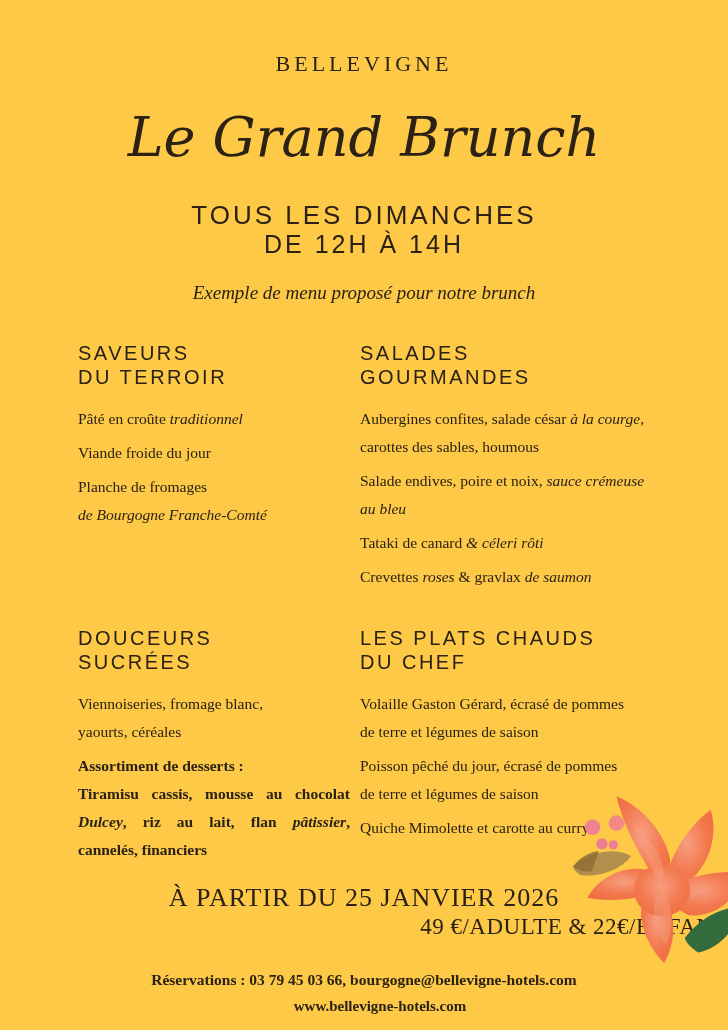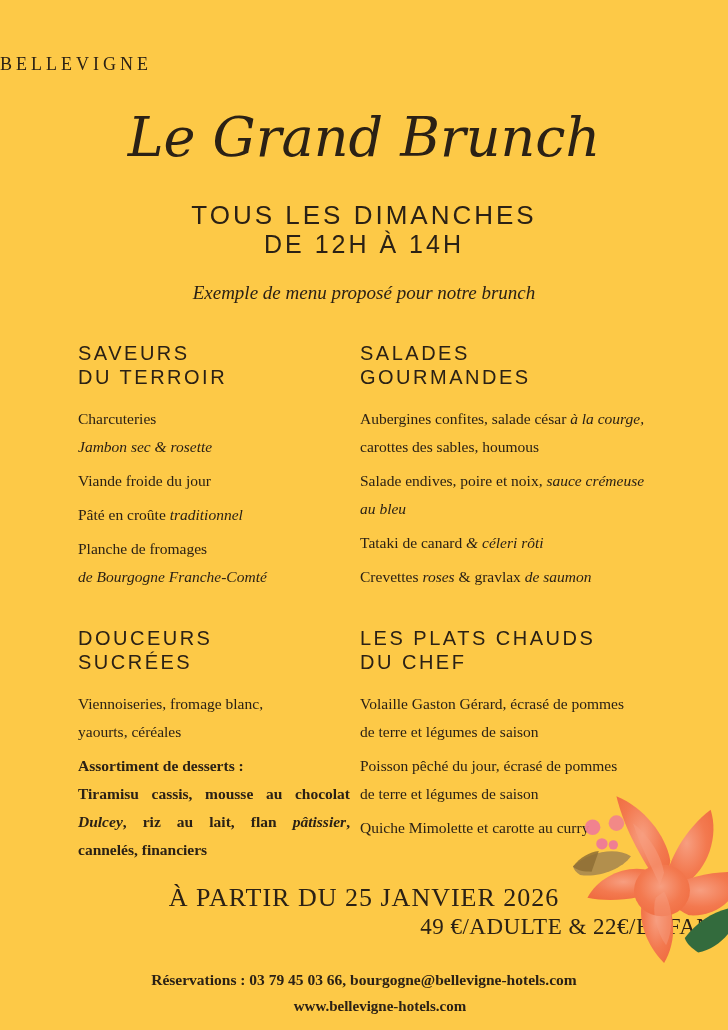--- a/index.html
+++ b/index.html
@@ -7,22 +7,22 @@
     width:728px;height:1030px;
     background:var(--bg,#FDC947);
     font-family:"Liberation Serif", serif;
     color:var(--ink,#2B2115);
     overflow:hidden;
   }
   .poster{position:relative;width:728px;height:1030px;overflow:hidden;}
 
   
   .brand{
-    padding-top:52px;text-align:left;
-    font-size:18px;letter-spacing:4px;line-height:24px;
+    padding-top:52px;text-align:center;
+    font-size:22px;letter-spacing:4px;line-height:24px;
   }
   .title{
     margin-top:26px;text-align:center;
     font-family:"DejaVu Serif", serif;font-style:italic;font-weight:400;
     font-size:54px;line-height:72px;
   }
   .sched1{
     margin-top:26px;text-align:center;
     font-family:"Liberation Sans", sans-serif;font-weight:400;
     font-size:26px;letter-spacing:3px;line-height:30px;
@@ -90,23 +90,22 @@
 
   <div class="sched1">TOUS LES DIMANCHES</div>
   <div class="sched2">DE 12H À 14H</div>
 
   <div class="tagline">Exemple de menu proposé pour notre brunch</div>
 
   <div class="menu">
     <section>
       <h2 class="sec-title">SAVEURS<br>DU TERROIR</h2>
       <div class="sec-items">
-          <p class="item"><span>Charcuteries</span><br><span class="it">Jambon sec &amp; rosette</span></p>
+          <p class="item"><span>Pâté en croûte </span><span class="it">traditionnel</span></p>
           <p class="item"><span>Viande froide du jour</span></p>
-          <p class="item"><span>Pâté en croûte </span><span class="it">traditionnel</span></p>
           <p class="item"><span>Planche de fromages</span><br><span class="it">de Bourgogne Franche-Comté</span></p>
         </div>
     </section>
     <section>
       <h2 class="sec-title">SALADES<br>GOURMANDES</h2>
       <div class="sec-items">
           <p class="item"><span>Aubergines confites, salade césar </span><span class="it">à la courge,</span><br><span>carottes des sables, houmous</span></p>
           <p class="item"><span>Salade endives, poire et noix, </span><span class="it">sauce crémeuse</span><br><span class="it">au bleu</span></p>
           <p class="item"><span>Tataki de canard </span><span class="it">&amp; céleri rôti</span></p>
           <p class="item"><span>Crevettes </span><span class="it">roses</span><span> &amp; gravlax </span><span class="it">de saumon</span></p>

